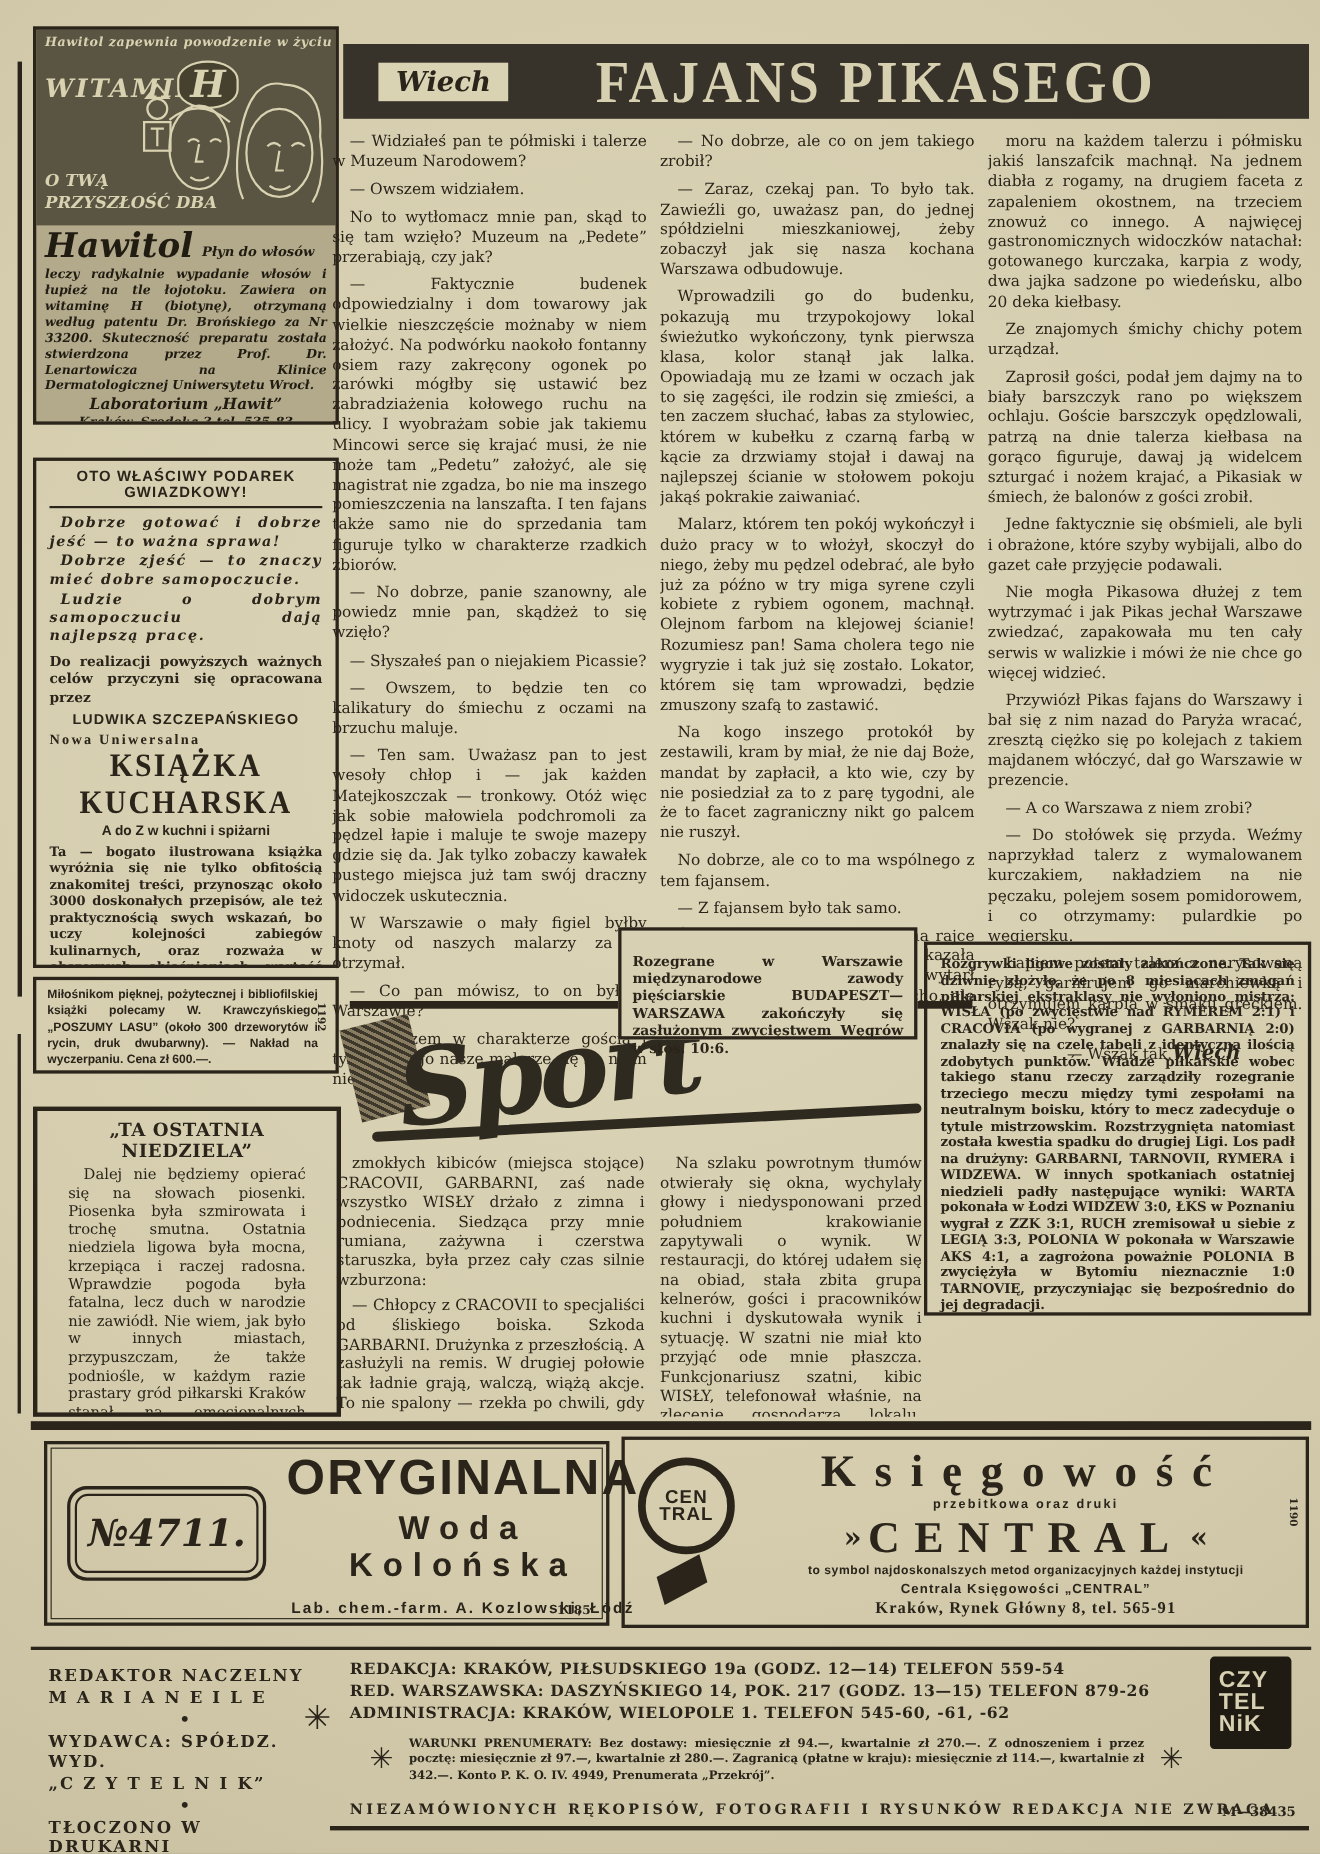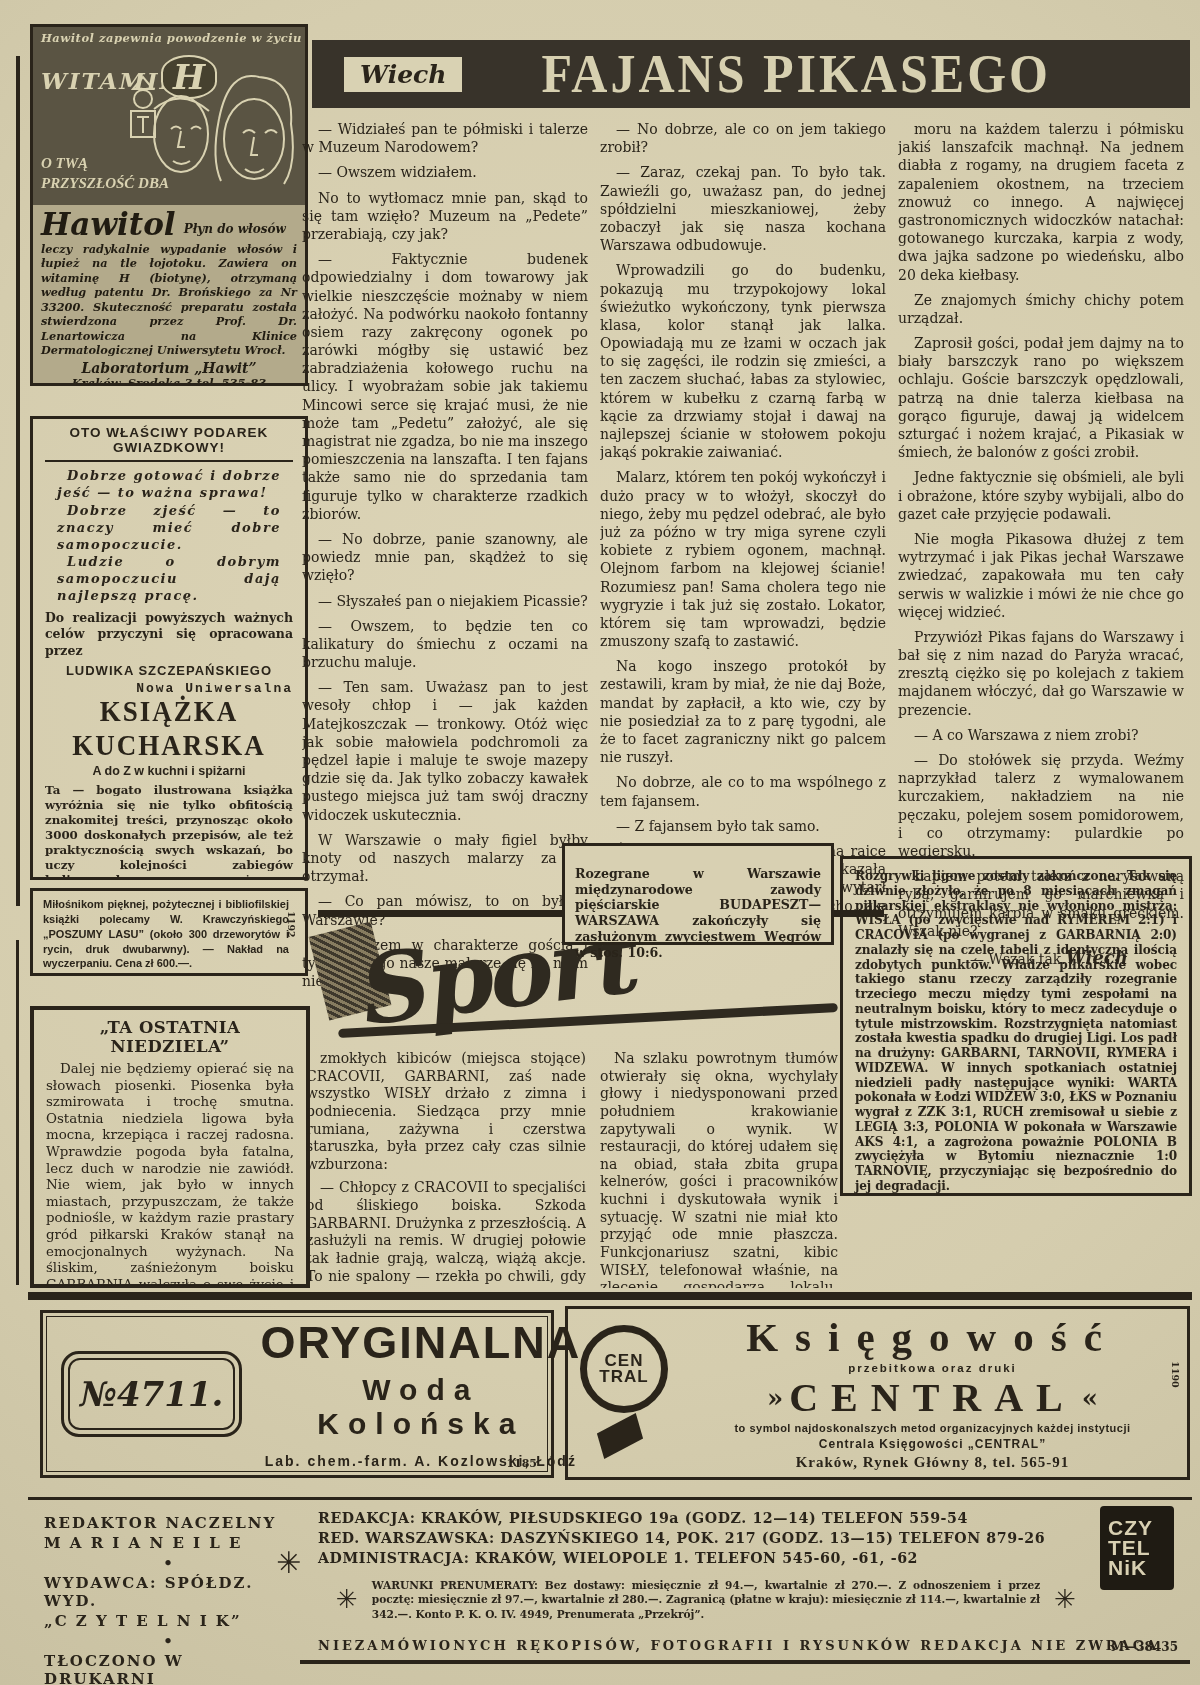--- a/index.html
+++ b/index.html
@@ -9,21 +9,21 @@
     font-family:"DejaVu Serif", serif;color:#2a241a;overflow:hidden;}
   .edge-line{position:absolute;background:#2a241a;}
 
   
   .ad-hawitol{position:absolute;left:30px;top:24px;width:278px;height:362px;border:3px solid #2a241a;background:#8a8165;box-sizing:border-box;overflow:hidden;}
   .hx-top{position:relative;height:178px;background:#5a5443;color:#d9d2b1;}
   .hx-tagline{position:absolute;left:8px;top:4px;font-style:italic;font-weight:bold;font-size:11.5px;letter-spacing:.5px;white-space:nowrap;}
   .hx-vitamin{position:absolute;left:8px;top:40px;font-weight:bold;font-size:23px;letter-spacing:2px;font-style:italic;}
   .hx-vitletter{position:absolute;left:128px;top:28px;font-weight:bold;font-size:34px;font-style:italic;border:2px solid #d9d2b1;border-radius:50% / 40%;padding:0 10px;background:#46412f;}
   .hx-faces{position:absolute;right:0;top:22px;}
-  .hx-fut{position:absolute;left:8px;font-style:italic;font-weight:bold;font-family:Liberation Serif, serif;}
+  .hx-fut{position:absolute;left:8px;font-style:italic;font-weight:bold;}
   .hx-fut1{top:128px;font-size:15px;}
   .hx-fut2{top:148px;font-size:15px;}
   .hx-bottom{position:relative;height:181px;background:#b3aa8b;color:#211c12;padding:4px 8px;box-sizing:border-box;}
   .hx-brandrow{display:flex;align-items:flex-end;gap:8px;}
   .hx-brand{font-style:italic;font-weight:bold;font-size:31px;line-height:1;}
   .hx-lead{font-style:italic;font-weight:bold;font-size:12px;padding-bottom:4px;}
   .hx-body{font-style:italic;font-weight:bold;font-size:11.3px;line-height:1.28;text-align:justify;margin-top:2px;}
   .hx-lab{font-style:italic;font-weight:bold;font-size:14px;text-align:center;margin-top:2px;}
   .hx-addr{font-style:italic;font-weight:bold;font-size:11.5px;text-align:center;}
 
@@ -36,35 +36,35 @@
   .article{position:absolute;left:302px;top:120px;width:892px;display:flex;gap:12px;}
   .col{width:286px;overflow:hidden;}
   .col p{margin:0 0 7px 0;font-size:14px;line-height:1.30;text-align:justify;text-indent:16px;}
   .sig-row{display:flex;justify-content:center;align-items:baseline;}
   .sig-row .closing{font-size:14px;text-indent:16px;}
   .wiech-sig{font-style:italic;font-weight:bold;font-size:18px;}
 
   
   .giftbox{position:absolute;left:30px;top:416px;width:278px;height:464px;border:3px solid #2a241a;box-sizing:border-box;padding:6px 12px;overflow:hidden;}
   .gb-header{font-family:"Liberation Sans",sans-serif;font-weight:bold;font-size:13.5px;text-align:center;letter-spacing:1px;border-bottom:2px solid #2a241a;padding-bottom:5px;margin-bottom:6px;}
-  .gb-slogans p{margin:1px 12px;font-style:italic;font-weight:bold;font-size:13px;letter-spacing:1.5px;line-height:1.3;text-indent:10px;text-align:justify;}
+  .gb-slogans p{margin:1px 0;font-style:italic;font-weight:bold;font-size:13px;letter-spacing:1.5px;line-height:1.3;text-indent:10px;text-align:justify;}
   .gb-intro{font-weight:bold;font-size:12.5px;text-align:justify;margin-top:5px;line-height:1.3;}
   .gb-author{font-family:"Liberation Sans",sans-serif;font-weight:bold;font-size:13px;text-align:center;letter-spacing:1px;margin-top:4px;}
-  .gb-series{font-family:Liberation Mono, monospace;font-weight:bold;font-size:13px;text-align:right;letter-spacing:2px;margin-top:3px;}
+  .gb-series{font-family:Liberation Serif, serif;font-weight:bold;font-size:13px;text-align:left;letter-spacing:2px;margin-top:3px;}
   .gb-title{font-family:"Liberation Serif",serif;font-weight:bold;font-size:27px;text-align:center;letter-spacing:2px;margin-top:2px;transform:scaleY(1.1);}
   .gb-sub{font-family:"Liberation Sans",sans-serif;font-weight:bold;font-size:12.5px;text-align:center;margin-top:4px;}
   .gb-body{font-size:11.8px;line-height:1.27;text-align:justify;margin-top:5px;font-weight:bold;}
 
   
   .poszumy{position:absolute;left:30px;top:888px;width:278px;height:88px;border:3px solid #2a241a;box-sizing:border-box;padding:6px 16px 4px 10px;overflow:hidden;}
   .pz-text{font-family:"Liberation Sans",sans-serif;font-weight:bold;font-size:11px;line-height:1.35;text-align:justify;}
   .pz-ref{position:absolute;right:1px;top:28px;font-size:9.5px;font-weight:bold;transform:rotate(90deg);}
 
   
-  .ostatnia{position:absolute;left:30px;top:1006px;width:280px;height:282px;border:4px solid #2a241a;box-sizing:border-box;padding:8px 12px;overflow:hidden;}
+  .ostatnia{position:absolute;left:30px;top:1006px;width:280px;height:282px;border:4px solid #2a241a;box-sizing:border-box;padding:8px 28px;overflow:hidden;}
   .os-title{font-weight:bold;font-size:16.5px;letter-spacing:.5px;text-align:center;margin-bottom:5px;}
   .os-body{font-size:13.4px;line-height:1.24;text-align:justify;text-indent:14px;}
 
   
   .sport-rule{position:absolute;left:318px;top:910px;width:566px;height:7px;background:#2a241a;}
   .s-block{position:absolute;left:318px;top:928px;width:64px;height:86px;transform:rotate(-14deg);
     background:repeating-linear-gradient(40deg,#3e382c 0 3px,#877c60 3px 6px);}
   .sport-logo{position:absolute;left:360px;top:912px;width:520px;font-style:italic;font-weight:bold;font-size:96px;line-height:1;transform:rotate(-7deg);color:#2f2a20;letter-spacing:-4px;}
   .sport-swash{position:absolute;left:338px;top:1016px;width:500px;height:9px;background:#2f2a20;border-radius:5px;transform:rotate(-3deg);}
   .match-box{position:absolute;left:562px;top:843px;width:272px;height:102px;border:3px solid #2a241a;box-sizing:border-box;padding:20px 10px;background:#d8d0b2;}

